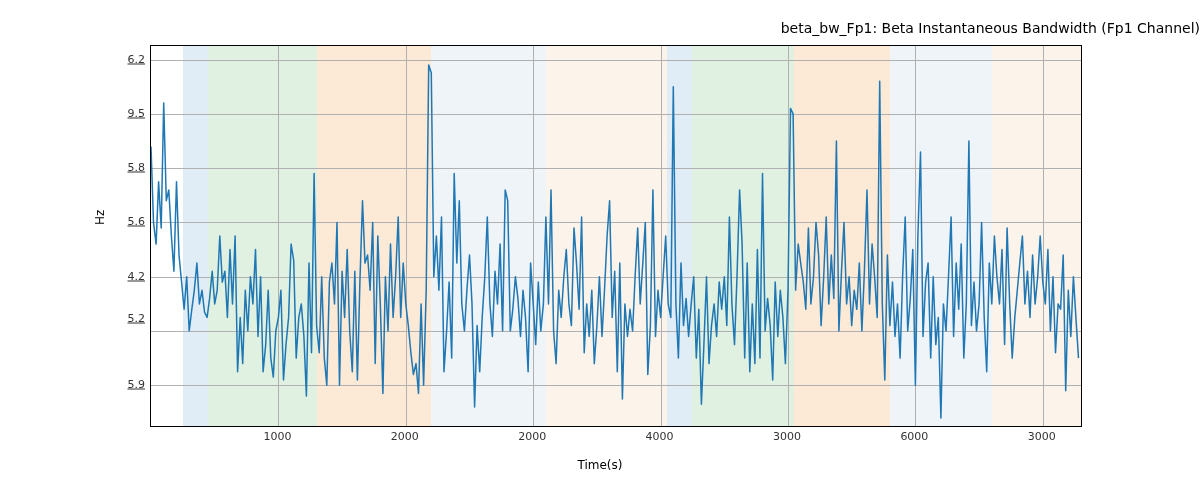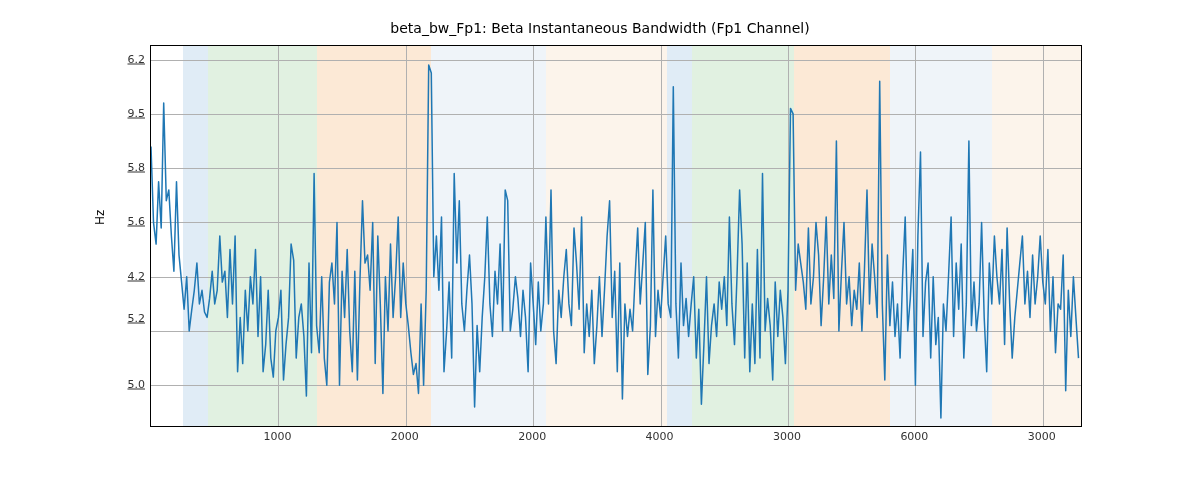--- a/index.html
+++ b/index.html
@@ -16,21 +16,21 @@
     left: 0;
     top: 0;
     width: 1200px;
     height: 500px;
   }
   .title {
     position: absolute;
     top: 20px;
     left: 0;
     width: 100%;
-    text-align: center;
+    text-align: right;
     font-size: 14px;
     color: #000;
   }
   .plot-area {
     position: absolute;
     left: 150px;
     top: 45px;
     width: 930px;
     height: 380px;
     border: 1px solid #000;
@@ -92,20 +92,21 @@
     stroke-width: 1.5;
     stroke-linejoin: round;
   }
 </style>
 </head>
 <body>
 
 <div class="chart-container">
   <div class="title">beta_bw_Fp1: Beta Instantaneous Bandwidth (Fp1 Channel)</div>
   <div class="yaxis-label">Hz</div>
+  <div class="xaxis-label">Time(s)</div>
 
   <div class="plot-area">
       <div class="band lightorange" style="left: 840.822px; width: 89.1781px;"></div>
       <div class="band lightblue" style="left: 738.904px; width: 101.918px;"></div>
       <div class="band orange" style="left: 643.356px; width: 95.5479px;"></div>
       <div class="band green" style="left: 541.438px; width: 101.918px;"></div>
       <div class="band blue" style="left: 515.959px; width: 25.4795px;"></div>
       <div class="band lightorange" style="left: 420.411px; width: 95.5479px;"></div>
       <div class="band lightorange" style="left: 394.932px; width: 25.4795px;"></div>
       <div class="band lightblue" style="left: 280.274px; width: 114.658px;"></div>
@@ -131,20 +132,20 @@
         <polyline points="0.0,100.4 2.5,176.4 5.1,198.1 7.6,135.7 10.2,181.9 12.7,57.0 15.3,154.7 17.8,143.9 20.4,190.0 22.9,225.3 25.5,135.7 28.0,209.0 30.6,236.1 33.1,263.3 35.7,230.7 38.2,285.0 40.8,263.3 43.3,244.3 45.9,217.1 48.4,257.9 51.0,244.3 53.5,266.0 56.1,271.4 58.6,252.4 61.2,225.3 63.7,257.9 66.2,244.3 68.8,190.0 71.3,236.1 73.9,225.3 76.4,271.4 79.0,203.6 81.5,257.9 84.1,190.0 86.6,325.7 89.2,271.4 91.7,317.6 94.3,244.3 96.8,285.0 99.4,230.7 101.9,257.9 104.5,203.6 107.0,290.4 109.6,230.7 112.1,325.7 114.7,298.6 117.2,244.3 119.8,312.1 122.3,331.1 124.8,285.0 127.4,271.4 129.9,244.3 132.5,333.9 135.0,298.6 137.6,271.4 140.1,198.1 142.7,214.4 145.2,312.1 147.8,271.4 150.3,257.9 152.9,290.4 155.4,350.1 158.0,217.1 160.5,306.7 163.1,127.6 165.6,279.6 168.2,306.7 170.7,230.7 173.3,312.1 175.8,339.3 178.4,236.1 180.9,217.1 183.5,257.9 186.0,176.4 188.5,339.3 191.1,225.3 193.6,271.4 196.2,203.6 198.7,285.0 201.3,325.7 203.8,225.3 206.4,333.9 208.9,236.1 211.5,154.7 214.0,217.1 216.6,209.0 219.1,244.3 221.7,176.4 224.2,317.6 226.8,190.0 229.3,257.9 231.9,347.4 234.4,230.7 237.0,285.0 239.5,198.1 242.1,271.4 244.6,230.7 247.2,171.0 249.7,271.4 252.2,217.1 254.8,257.9 257.3,279.6 259.9,306.7 262.4,328.4 265.0,317.6 267.5,347.4 270.1,257.9 272.6,339.3 275.2,244.3 277.7,19.0 280.3,27.1 282.8,230.7 285.4,190.0 287.9,244.3 290.5,171.0 293.0,325.7 295.6,285.0 298.1,236.1 300.7,312.1 303.2,127.6 305.8,217.1 308.3,154.7 310.8,257.9 313.4,285.0 315.9,244.3 318.5,209.0 321.0,257.9 323.6,361.0 326.1,279.6 328.7,325.7 331.2,271.4 333.8,230.7 336.3,171.0 338.9,257.9 341.4,290.4 344.0,225.3 346.5,257.9 349.1,198.1 351.6,285.0 354.2,143.9 356.7,154.7 359.3,285.0 361.8,263.3 364.4,230.7 366.9,252.4 369.5,290.4 372.0,244.3 374.5,271.4 377.1,325.7 379.6,217.1 382.2,257.9 384.7,298.6 387.3,236.1 389.8,285.0 392.4,257.9 394.9,171.0 397.5,257.9 400.0,143.9 402.6,285.0 405.1,317.6 407.7,244.3 410.2,271.4 412.8,230.7 415.3,203.6 417.9,257.9 420.4,279.6 423.0,181.9 425.5,217.1 428.1,263.3 430.6,171.0 433.2,306.7 435.7,257.9 438.2,290.4 440.8,244.3 443.3,317.6 445.9,279.6 448.4,230.7 451.0,290.4 453.5,244.3 456.1,190.0 458.6,154.7 461.2,271.4 463.7,225.3 466.3,325.7 468.8,217.1 471.4,352.9 473.9,257.9 476.5,290.4 479.0,263.3 481.6,285.0 484.1,230.7 486.7,181.9 489.2,257.9 491.8,217.1 494.3,176.4 496.8,328.4 499.4,279.6 501.9,143.9 504.5,290.4 507.0,244.3 509.6,271.4 512.1,230.7 514.7,190.0 517.2,257.9 519.8,271.4 522.3,40.7 524.9,257.9 527.4,312.1 530.0,217.1 532.5,279.6 535.1,252.4 537.6,290.4 540.2,257.9 542.7,230.7 545.3,312.1 547.8,263.3 550.4,358.3 552.9,298.6 555.5,230.7 558.0,317.6 560.5,279.6 563.1,257.9 565.6,290.4 568.2,236.1 570.7,263.3 573.3,230.7 575.8,279.6 578.4,171.0 580.9,257.9 583.5,298.6 586.0,230.7 588.6,143.9 591.1,198.1 593.7,312.1 596.2,217.1 598.8,325.7 601.3,257.9 603.9,317.6 606.4,203.6 609.0,312.1 611.5,127.6 614.1,285.0 616.6,252.4 619.2,279.6 621.7,333.9 624.2,236.1 626.8,290.4 629.3,244.3 631.9,271.4 634.4,317.6 637.0,244.3 639.5,62.4 642.1,67.9 644.6,244.3 647.2,198.1 649.7,217.1 652.3,236.1 654.8,263.3 657.4,181.9 659.9,257.9 662.5,230.7 665.0,176.4 667.6,209.0 670.1,279.6 672.7,230.7 675.2,171.0 677.8,257.9 680.3,209.0 682.8,252.4 685.4,95.0 687.9,285.0 690.5,225.3 693.0,176.4 695.6,257.9 698.1,230.7 700.7,279.6 703.2,244.3 705.8,263.3 708.3,217.1 710.9,285.0 713.4,225.3 716.0,143.9 718.5,257.9 721.1,198.1 723.6,230.7 726.2,271.4 728.7,35.3 731.3,257.9 733.8,333.9 736.4,209.0 738.9,279.6 741.5,236.1 744.0,290.4 746.5,257.9 749.1,312.1 751.6,230.7 754.2,171.0 756.7,285.0 759.3,252.4 761.8,203.6 764.4,339.3 766.9,190.0 769.5,105.9 772.0,290.4 774.6,236.1 777.1,217.1 779.7,312.1 782.2,230.7 784.8,298.6 787.3,271.4 789.9,371.9 792.4,257.9 795.0,285.0 797.5,230.7 800.1,171.0 802.6,290.4 805.2,217.1 807.7,263.3 810.2,198.1 812.8,312.1 815.3,257.9 817.9,95.0 820.4,279.6 823.0,236.1 825.5,285.0 828.1,257.9 830.6,176.4 833.2,271.4 835.7,325.7 838.3,217.1 840.8,257.9 843.4,190.0 845.9,230.7 848.5,257.9 851.0,203.6 853.6,298.6 856.1,181.9 858.7,257.9 861.2,312.1 863.8,271.4 866.3,244.3 868.8,217.1 871.4,190.0 873.9,257.9 876.5,225.3 879.0,271.4 881.6,209.0 884.1,257.9 886.7,230.7 889.2,190.0 891.8,236.1 894.3,257.9 896.9,203.6 899.4,285.0 902.0,230.7 904.5,306.7 907.1,257.9 909.6,263.3 912.2,209.0 914.7,344.7 917.3,244.3 919.8,290.4 922.4,230.7 924.9,271.4 927.5,312.1"></polyline>
       </svg>
     </div>
 <div class="tick-x" style="left: 277.397px;">1000</div>
     <div class="tick-x" style="left: 404.795px; text-align: center;">2000</div>
     <div class="tick-x" style="left: 532.192px;">2000</div>
     <div class="tick-x" style="left: 659.589px;">4000</div>
     <div class="tick-x" style="left: 786.986px;">3000</div>
     <div class="tick-x" style="left: 914.384px;">6000</div>
     <div class="tick-x" style="left: 1041.78px;">3000</div>
-    <div class="tick-y" style="top: 384.286px;">5.0</div>
+    <div class="tick-y" style="top: 384.286px;">5.9</div>
     <div class="tick-y" style="top: 318px;">5.2</div>
     <div class="tick-y" style="top: 275.714px;">4.2</div>
     <div class="tick-y" style="top: 221.429px;">5.6</div>
     <div class="tick-y" style="top: 167.143px;">5.8</div>
     <div class="tick-y" style="top: 112.857px;">9.5</div>
     <div class="tick-y" style="top: 58.5714px;">6.2</div>
   </div>
 
 </body></html>

